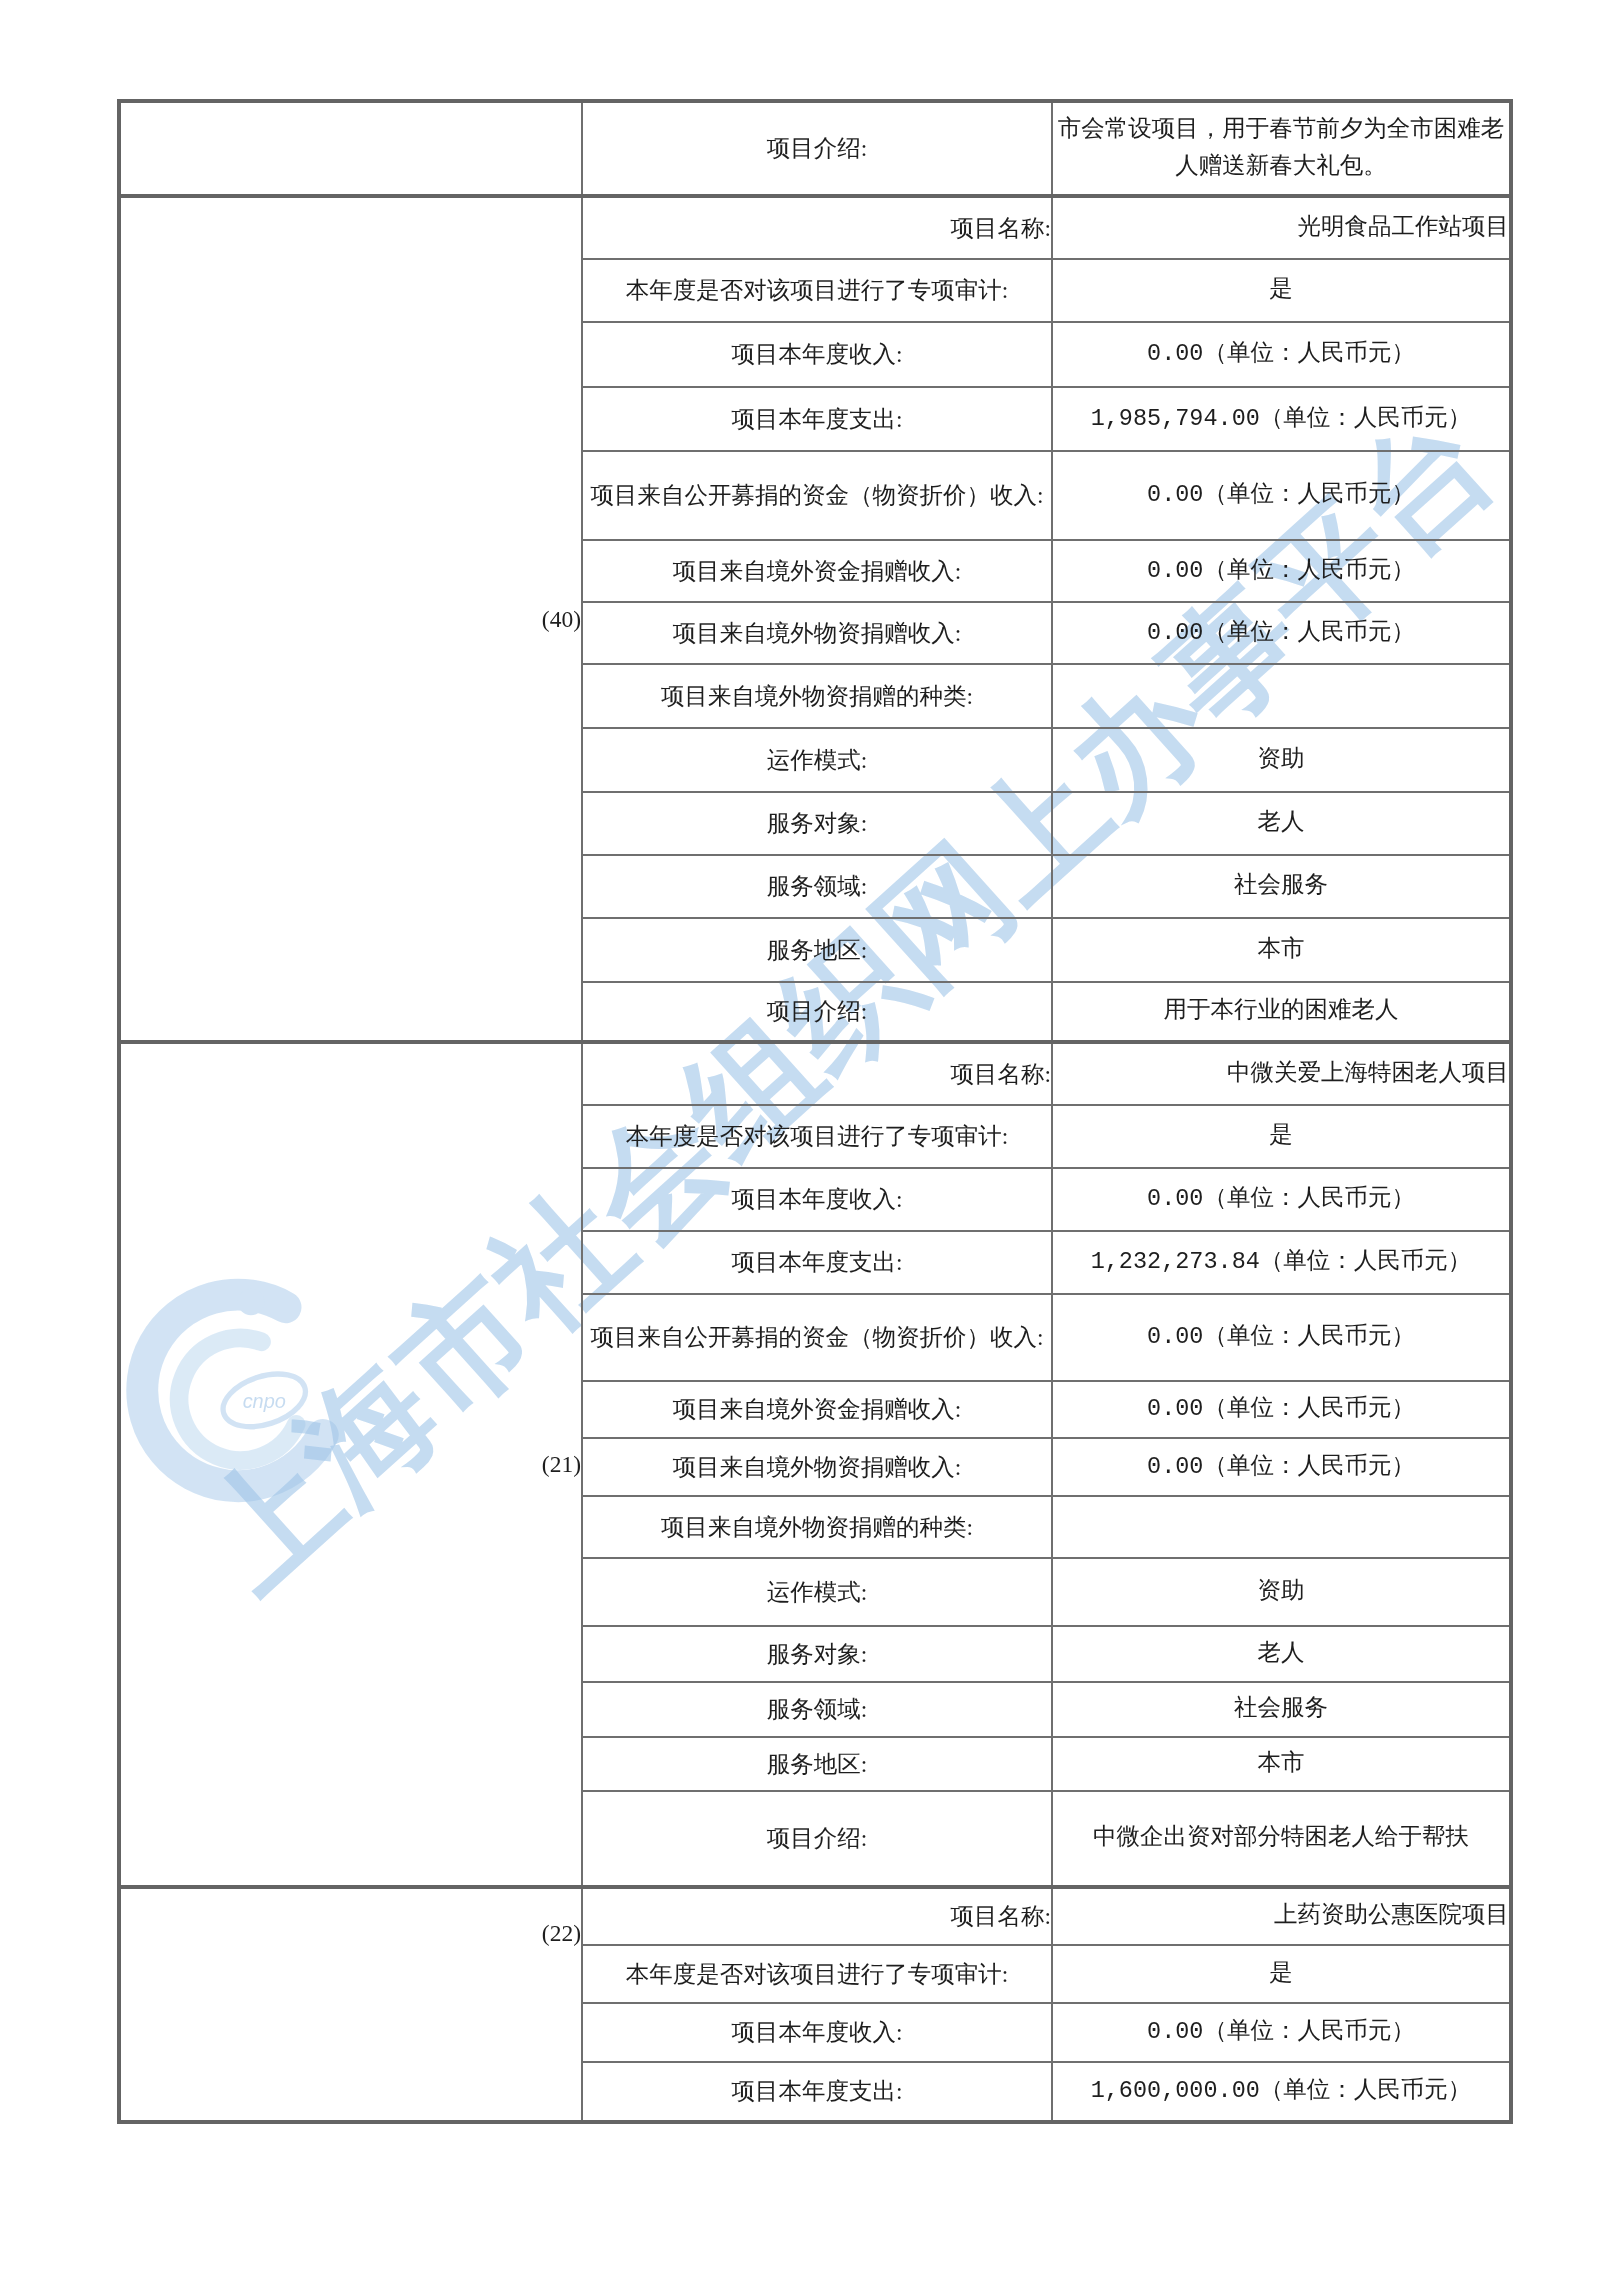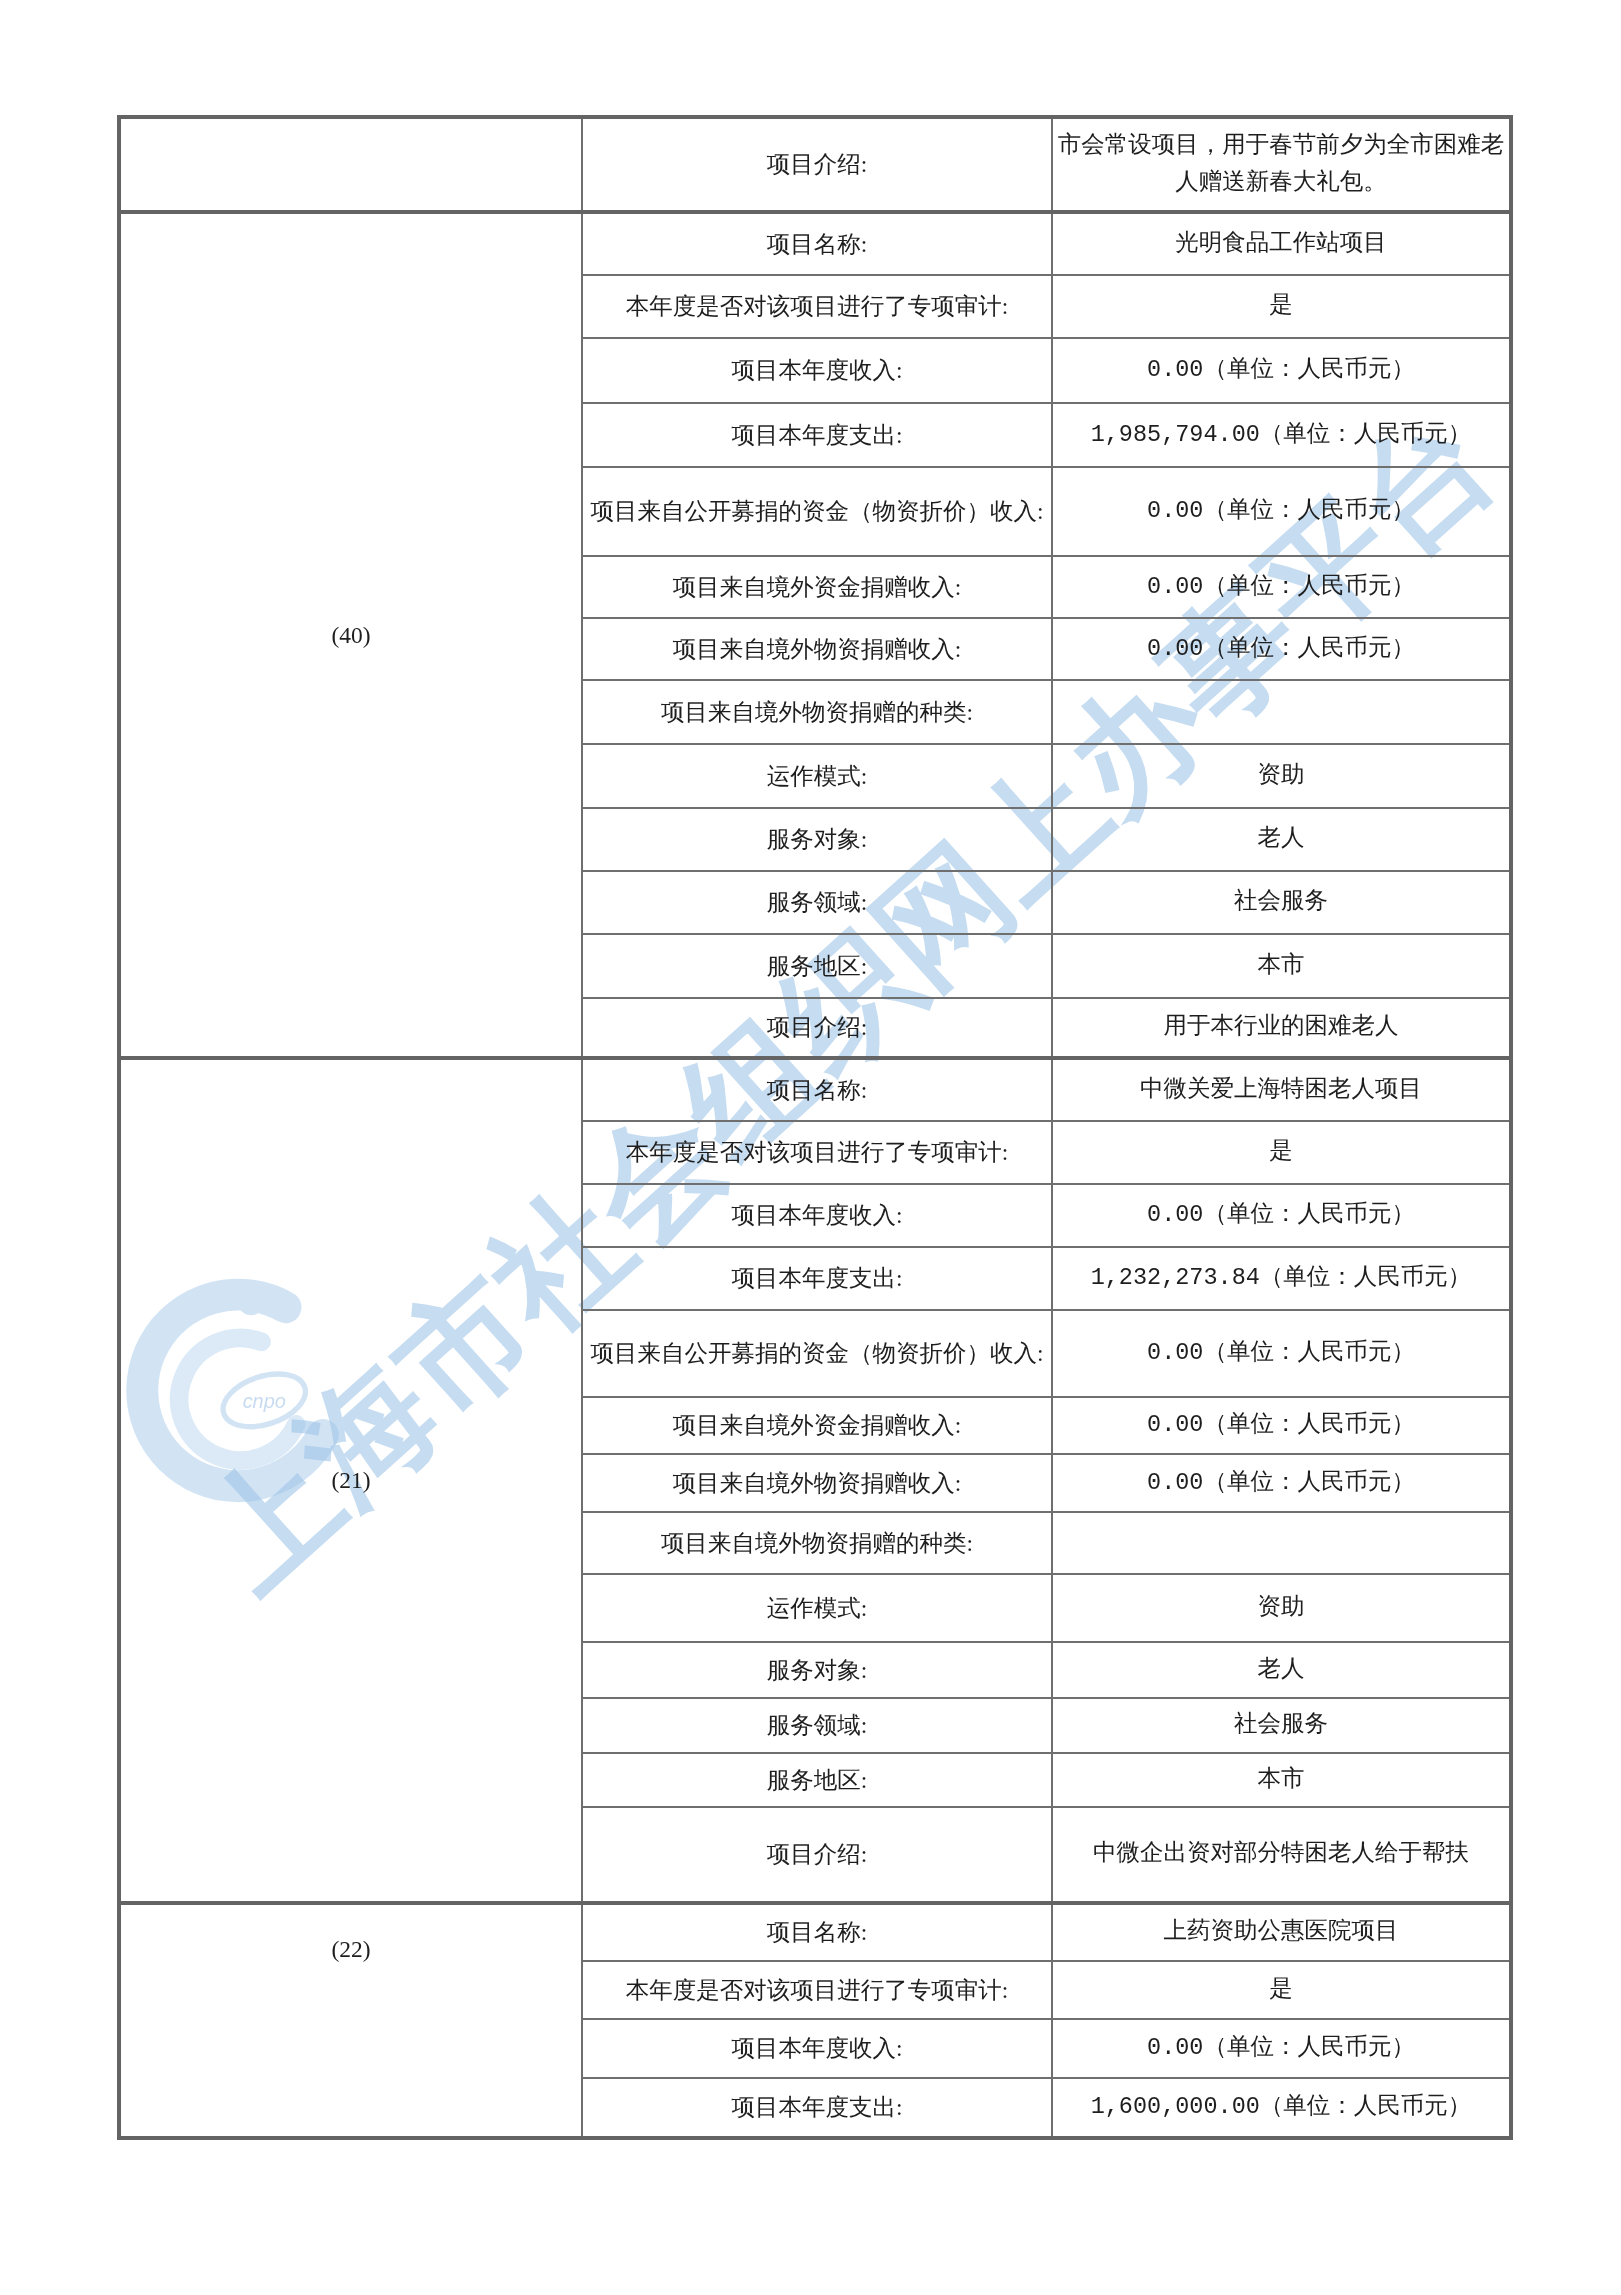--- a/index.html
+++ b/index.html
@@ -20,33 +20,33 @@
     position:absolute;left:225px;top:1482px;
     width:2147px;line-height:128px;font-size:128px;
     font-family:"Liberation Sans","DejaVu Sans",sans-serif;
     font-weight:700;letter-spacing:1px;white-space:nowrap;
     color:#9fc5e8;opacity:0.6;
     transform:rotate(-42deg);transform-origin:0 50%;
   }
   .wm-logo{position:absolute;left:102px;top:1262px;opacity:0.5;}
   
   table.report{
-    position:absolute;left:117px;top:115px;z-index:1;
+    position:absolute;left:117px;top:99px;z-index:1;
     width:1392px;border-collapse:collapse;table-layout:fixed;
     background:transparent;
     border:4.1px solid #646464;
   }
   table.report td{
     border:2px solid #6f6f6f;
     font-size:23.5px;line-height:1.55;color:#1e1e1e;
     text-align:center;vertical-align:middle;
     padding:0;background:transparent;
     overflow:hidden;
   }
-  tr.section-start td{border-top:4.1px solid #646464;}
+  tr.section-start td{border-top:4.1px solid #646464;text-align:right;}
   td.num-cell{font-size:23.5px;}
   td.num-cell.num-top{vertical-align:top;padding-top:25.6px;}
   td.label-cell{padding:0 33px;line-break:anywhere;overflow-wrap:anywhere;}
   td.value-cell{padding:0 25.6px;font-family:Liberation Mono, monospace;}
 </style>
 </head>
 <body>
 
 <div class="page">
 

